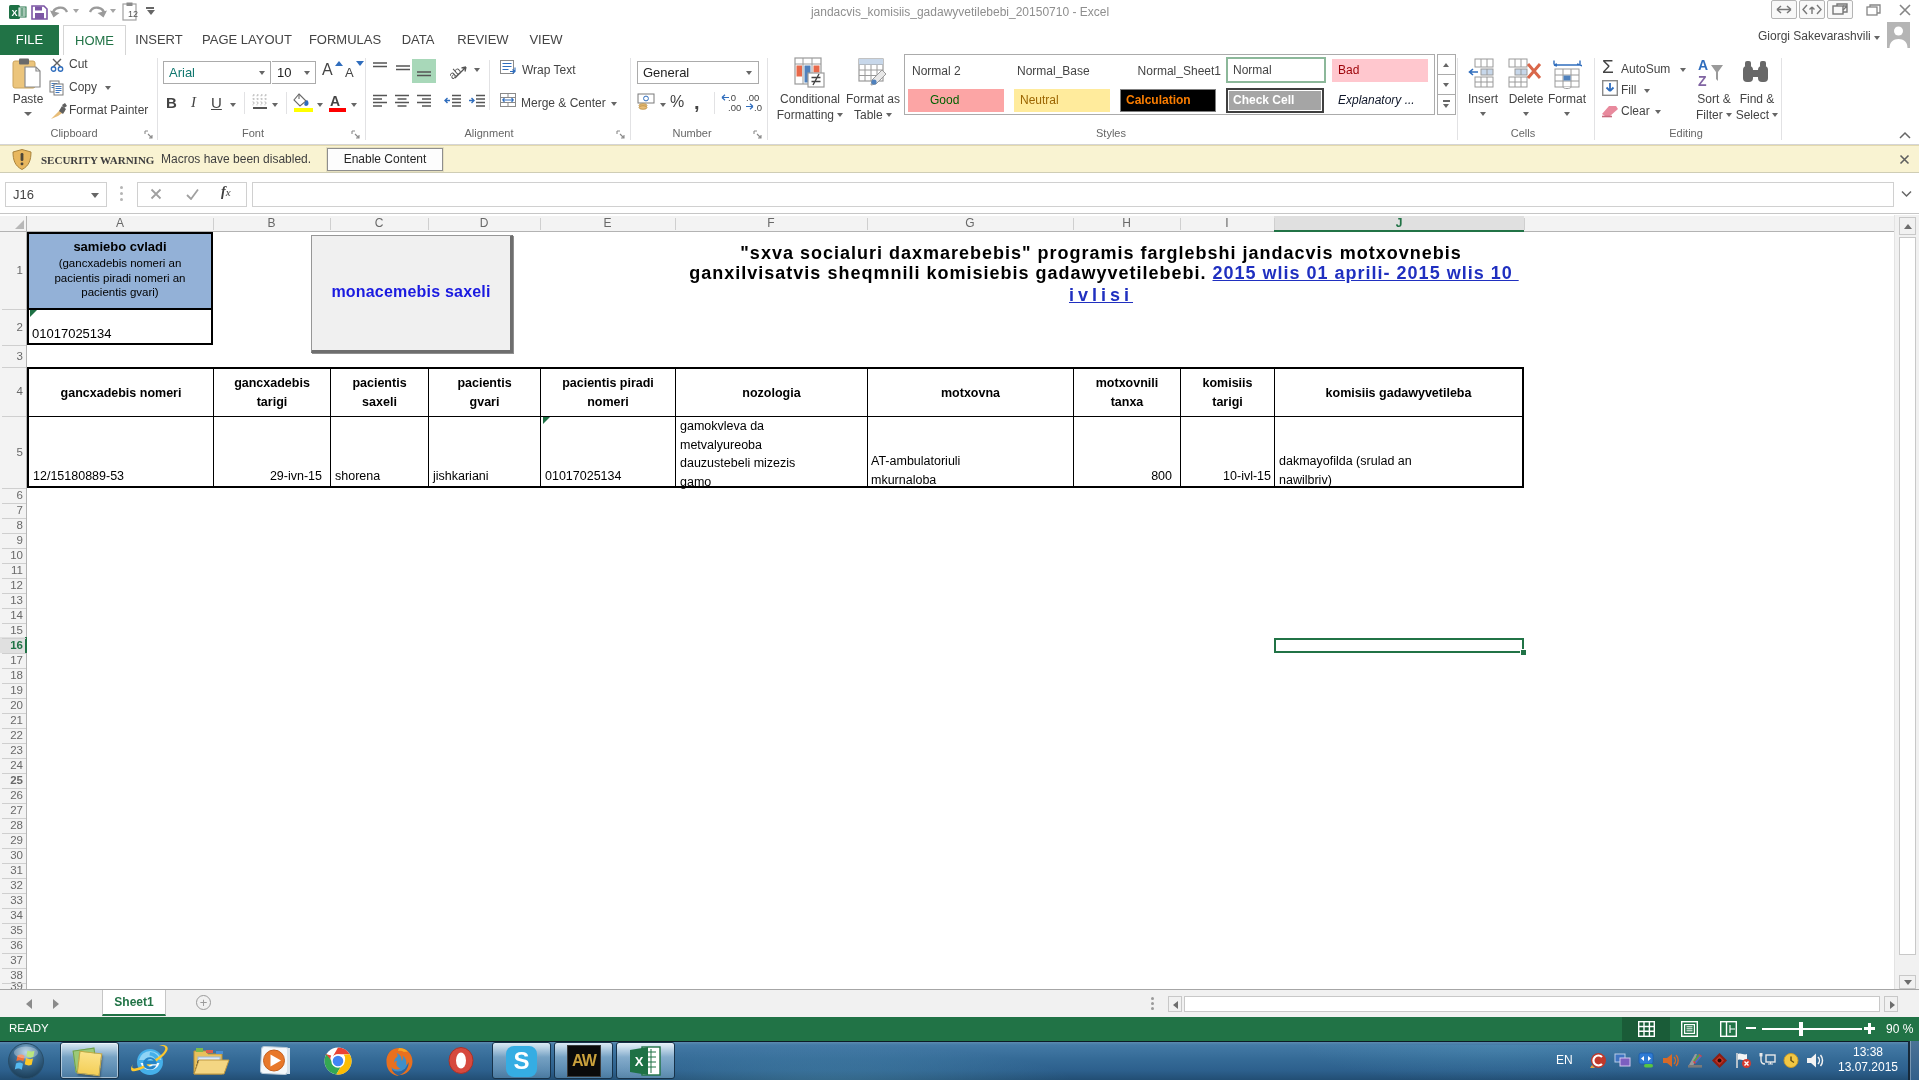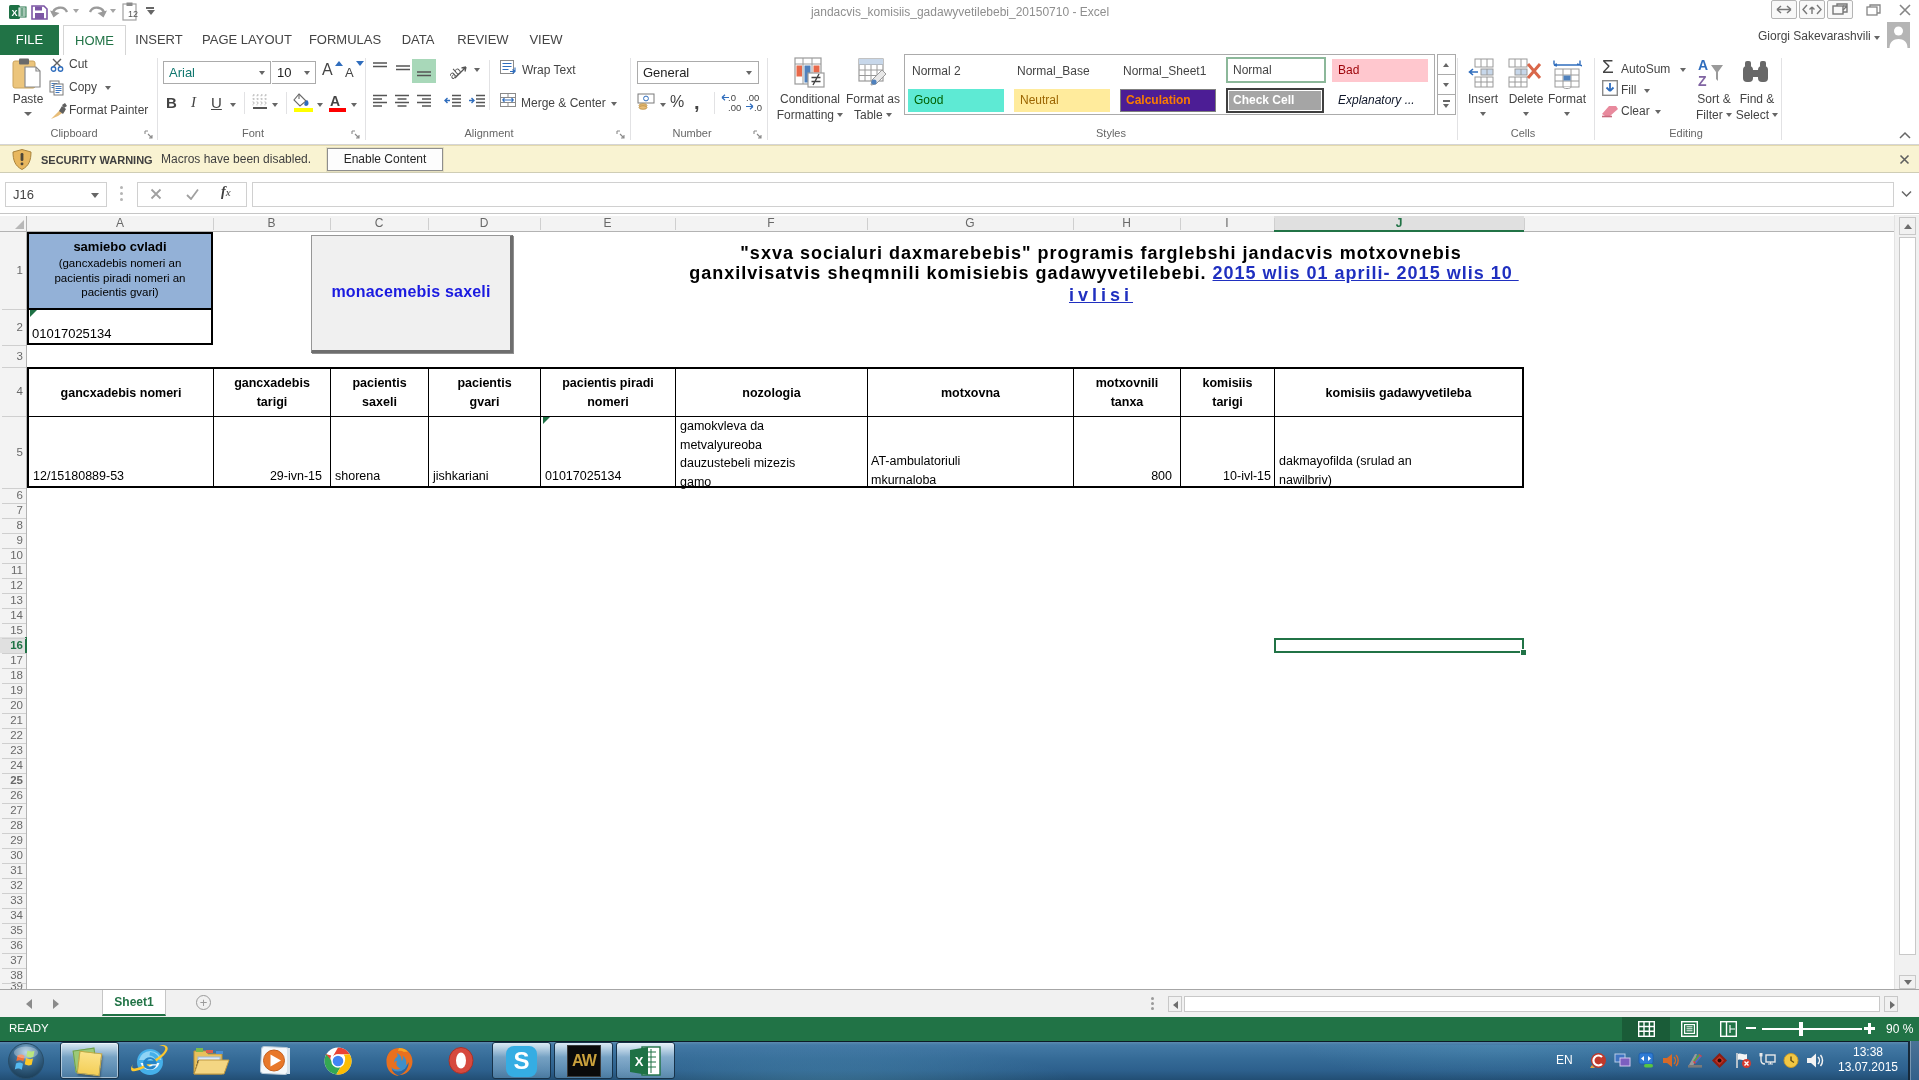--- a/index.html
+++ b/index.html
@@ -296,26 +296,26 @@
     <rect x="1" y="1" width="24" height="5.5" fill="#c7d7ea"></rect>
     <path d="M14 22 L24 12 l4 4 -10 10 -5 1 z" fill="#e8e8e8" stroke="#9a9a9a" stroke-width="1"></path>
     <circle cx="16" cy="24" r="2.6" fill="#4f81bd"></circle>
   </svg>
   <div class="abs" style="left:840px;top:37px;width:66px;text-align:center;">Format as</div>
   <div class="abs" style="left:840px;top:53px;width:66px;text-align:center;">Table <span class="caret" style="vertical-align:2px;"></span></div>
 
   <div class="abs" style="left:904px;top:-1px;width:531px;height:61px;border:1px solid #ababab;background:#fff;"></div>
   <div class="abs" style="left:911px;top:7px;width:92px;height:18px;font-size:12px;color:#444;padding-left:1px;line-height:18px;">Normal 2</div>
   <div class="abs" style="left:1017px;top:7px;width:92px;height:18px;font-size:12px;color:#444;line-height:18px;">Normal_Base</div>
-  <div class="abs" style="left:1123px;top:7px;width:98px;height:18px;font-size:12px;color:#444;line-height:18px;">Normal_Sheet1</div>
+  <div class="abs" style="left:1123px;top:7px;width:98px;height:18px;font-size:12px;color:#444;line-height:18px;text-align:right;">Normal_Sheet1</div>
   <div class="abs" style="left:1226px;top:2px;width:100px;height:26px;background:#fff;border:2px solid #8cb89a;font-size:12px;color:#444;line-height:22px;padding-left:5px;">Normal</div>
   <div class="abs" style="left:1332px;top:4px;width:96px;height:23px;background:#ffc7ce;font-size:12px;color:#9c0006;line-height:23px;padding-left:6px;">Bad</div>
-  <div class="abs" style="left:908px;top:34px;width:96px;height:23px;background:#5eead4;font-size:12px;color:#006100;line-height:23px;padding-left:6px;">Good</div>
+  <div class="abs" style="left:908px;top:34px;width:96px;height:23px;background:#fca5a5;font-size:12px;color:#006100;line-height:23px;padding-left:22px;">Good</div>
   <div class="abs" style="left:1014px;top:34px;width:96px;height:23px;background:#ffeb9c;font-size:12px;color:#9c6500;line-height:23px;padding-left:6px;">Neutral</div>
-  <div class="abs" style="left:1120px;top:34px;width:96px;height:23px;background:#4c1d95;border:1px solid #7f7f7f;font-size:12px;font-weight:bold;color:#fa7d00;line-height:21px;padding-left:5px;">Calculation</div>
+  <div class="abs" style="left:1120px;top:34px;width:96px;height:23px;background:#000000;border:1px solid #7f7f7f;font-size:12px;font-weight:bold;color:#fa7d00;line-height:21px;padding-left:5px;">Calculation</div>
   <div class="abs" style="left:1226px;top:33px;width:98px;height:25px;background:#a5a5a5;border:2px solid #3f3f3f;box-shadow:inset 0 0 0 1px #fff;font-size:12px;font-weight:bold;color:#fff;line-height:21px;padding-left:5px;">Check Cell</div>
   <div class="abs" style="left:1332px;top:34px;width:100px;height:23px;font-size:12px;font-style:italic;color:#0f172a;line-height:23px;padding-left:6px;">Explanatory ...</div>
 
   <div class="abs" style="left:1437px;top:-1px;width:19px;height:21px;border:1px solid #ababab;">
       <div class="abs" style="left:5px;top:8px;border-left:3.5px solid transparent;border-right:3.5px solid transparent;border-bottom:4px solid #666;"></div>
     </div>
   <div class="abs" style="left:1437px;top:19px;width:19px;height:21px;border:1px solid #ababab;border-top:none;">
       <div class="abs" style="left:5px;top:9px;border-left:3.5px solid transparent;border-right:3.5px solid transparent;border-top:4px solid #666;"></div>
     </div>
   <div class="abs" style="left:1437px;top:39px;width:19px;height:21px;border:1px solid #ababab;border-top:none;">
@@ -390,21 +390,21 @@
   <div class="abs" style="left:1733px;top:37px;width:48px;text-align:center;">Find &amp;</div>
   <div class="abs" style="left:1733px;top:53px;width:48px;text-align:center;">Select <span class="caret" style="vertical-align:2px;"></span></div>
 </div>
 
 <div class="abs" id="msgbar" style="left:0;top:145px;width:1919px;height:28px;background:#f9f3d2;border-top:1px solid #e3d9ad;border-bottom:1px solid #cfcdb5;">
   <svg class="abs" style="left:12px;top:3px;" width="20" height="21" viewBox="0 0 20 21">
     <path d="M10 0.5 L19 3 c0 8 -2 14 -9 17.5 C3 17 1 11 1 3 Z" fill="#e8b75e" stroke="#a8833c" stroke-width="1"></path>
     <rect x="8.6" y="4" width="2.8" height="8" rx="1.2" fill="#4e4637"></rect>
     <rect x="8.6" y="13.5" width="2.8" height="2.8" rx="1.2" fill="#4e4637"></rect>
   </svg>
-  <div class="abs" style="left:41px;top:8px;font-size:11px;font-weight:bold;color:#3f3f3f;">SECURITY WARNING</div>
+  <div class="abs" style="left:41px;top:8px;font-size:11px;font-weight:bold;color:#3f3f3f;font-family:Liberation Serif, serif;">SECURITY WARNING</div>
   <div class="abs" style="left:161px;top:6px;font-size:12px;color:#3f3f3f;">Macros have been disabled.</div>
   <div class="abs" style="left:327px;top:2px;width:116px;height:23px;background:#fdfdfd;border:1px solid #8e8e8e;box-shadow:0 0 0 1px #e6e0c0;text-align:center;line-height:21px;font-size:12px;color:#262626;">Enable Content</div>
   <svg class="abs" style="left:1899px;top:8px;" width="11" height="11" viewBox="0 0 11 11">
       <path d="M1.5 1.5 L9.5 9.5 M9.5 1.5 L1.5 9.5" stroke="#5f5f5f" stroke-width="1.6"></path>
     </svg>
 </div>
 
 <div class="abs" id="fbar" style="left:0;top:174px;width:1919px;height:40px;background:#fff;border-bottom:1px solid #c6c6c6;">
   <div class="abs" style="left:5px;top:8px;width:102px;height:25px;border:1px solid #d0d0d0;background:#fff;">
     <div style="font-size:13px;color:#444;padding:4px 0 0 7px;">J16</div>

